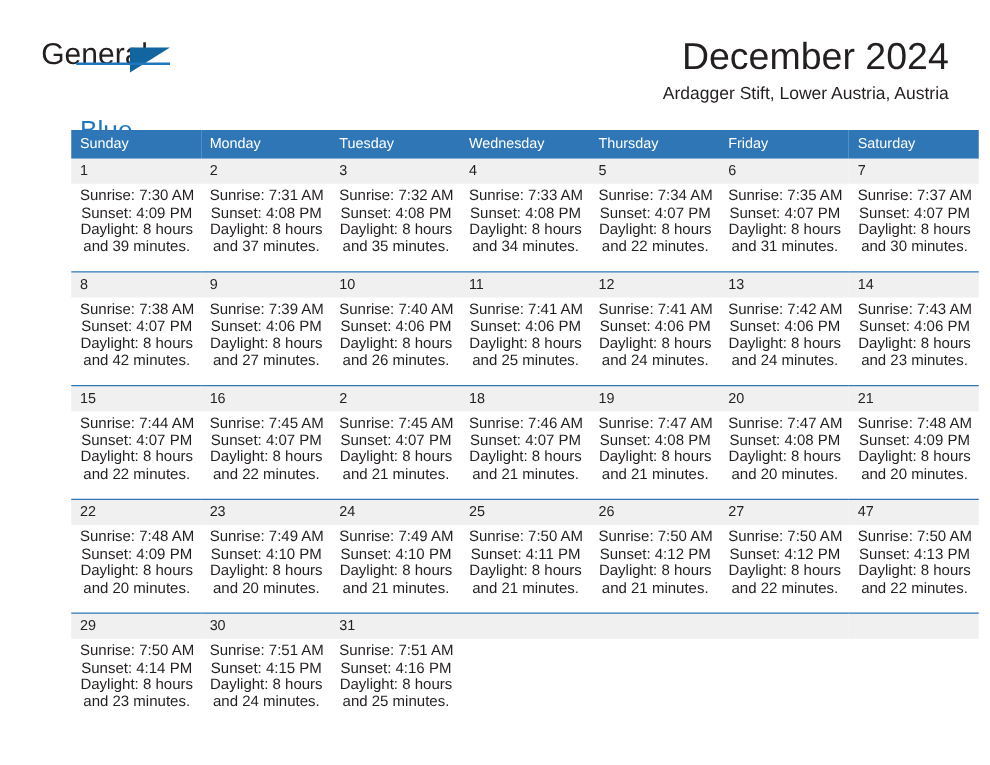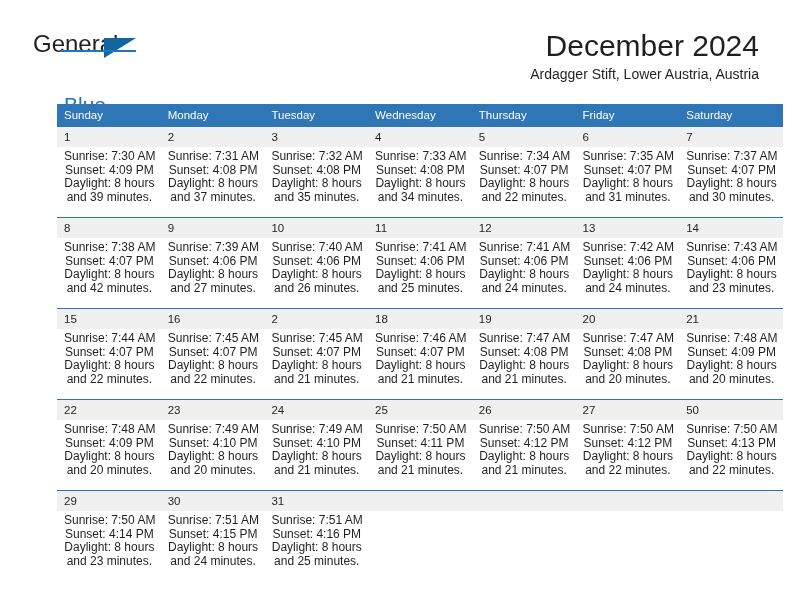--- a/index.html
+++ b/index.html
@@ -429,21 +429,21 @@
           <td>
             <div class="daynum">27</div>
             <div class="details">
               <div>Sunrise: 7:50 AM</div>
               <div>Sunset: 4:12 PM</div>
               <div>Daylight: 8 hours</div>
               <div>and 22 minutes.</div>
             </div>
           </td>
           <td>
-            <div class="daynum">50</div>
+            <div class="daynum">47</div>
             <div class="details">
               <div>Sunrise: 7:50 AM</div>
               <div>Sunset: 4:13 PM</div>
               <div>Daylight: 8 hours</div>
               <div>and 22 minutes.</div>
             </div>
           </td>
         </tr>
         <tr>
           <td>

